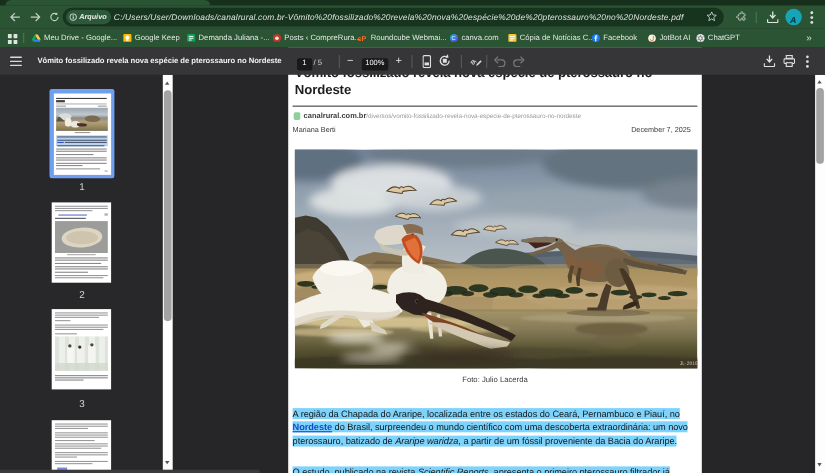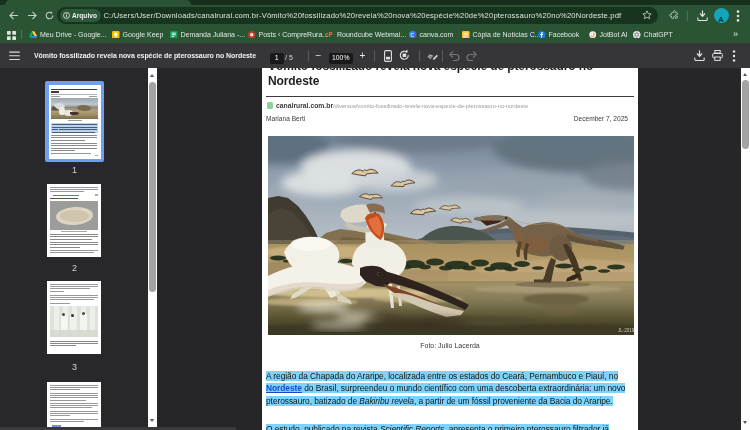--- a/index.html
+++ b/index.html
@@ -2,21 +2,21 @@
 <html><head>
 <meta charset="utf-8">
 <style>
   * { margin:0; padding:0; box-sizing:border-box; }
   html,body { width:750px; height:430px; overflow:hidden; }
   body { font-family:"Liberation Sans", sans-serif; position:relative; background:#262629; }
   .abs { position:absolute; }
   
   #tabstrip { left:0; top:0; width:750px; height:5px; background:#16301c; z-index:20; }
   #tab { left:5px; top:0px; width:186px; height:5px; background:#2a5434; border-radius:6px 6px 0 0; }
-  #toolbar { left:0; top:5px; width:750px; height:21px; background:#2a5434; z-index:20; }
+  #toolbar { left:0; top:5px; width:750px; height:21px; background:#2a5434; z-index:20;font-style:italic; }
   #bookmarks { left:0; top:26px; width:750px; height:17px; background:#2a5434; z-index:20; }
   .bm { display:flex; align-items:center; gap:3px; position:absolute; top:0; height:17px; }
   .bm span { font-size:7px; color:#e4e9e4; white-space:nowrap; }
   #omni { left:57px; top:2.2px; width:601px; height:16.5px; background:#17341f; border-radius:8.5px; display:flex; align-items:center; }
   #chip { margin-left:3px; height:12.5px; background:#2e583a; border-radius:6.5px; display:flex; align-items:center; padding:0 4px 0 3px; gap:2px; }
   #chip span { font-size:6.6px; font-weight:bold; color:#eef2ee; }
   #url { font-size:7.6px; color:#dfe5df; margin-left:2.5px; letter-spacing:0.18px; white-space:nowrap; }
   
   #pdfbar { left:0; top:43px; width:750px; height:25px; background:#363639; z-index:15; display:block; }
   #pdftitle { left:34px; top:9.3px; font-size:7px; font-weight:bold; color:#f1f1f1; letter-spacing:-0.05px; white-space:nowrap; }
@@ -228,21 +228,21 @@
       <g filter="url(#blur3)">
         <ellipse cx="55" cy="171" rx="26" ry="5" fill="#ece7d8" opacity="0.8"></ellipse>
         <ellipse cx="90" cy="180" rx="22" ry="4" fill="#e4decd" opacity="0.75"></ellipse>
         <ellipse cx="70" cy="189" rx="28" ry="4" fill="#d9d3c0" opacity="0.7"></ellipse>
         <ellipse cx="115" cy="181" rx="18" ry="4" fill="#473a2b" opacity="0.7"></ellipse>
         <ellipse cx="155" cy="187" rx="45" ry="6" fill="#3a2f23" opacity="0.75"></ellipse>
       </g>
       <text x="350" y="196" font-size="4.5" fill="#cfc7b5">JL·2019</text>
     </svg></div>
     <div id="caption" class="abs">Foto: Julio Lacerda</div>
-    <div class="para abs" style="top:326.5px;"><span class="hl">A região da Chapada do Araripe, localizada entre os estados do Ceará, Pernambuco e Piauí, no<br><a href="#">Nordeste</a> do Brasil, surpreendeu o mundo científico com uma descoberta extraordinária: um novo<br>pterossauro, batizado de <i>Bakiribu revela</i>, a partir de um fóssil proveniente da Bacia do Araripe.</span></div>
+    <div class="para abs" style="top:326.5px;"><span class="hl">A região da Chapada do Araripe, localizada entre os estados do Ceará, Pernambuco e Piauí, no<br><a href="#">Nordeste</a> do Brasil, surpreendeu o mundo científico com uma descoberta extraordinária: um novo<br>pterossauro, batizado de <i>Araripe waridza</i>, a partir de um fóssil proveniente da Bacia do Araripe.</span></div>
     <div class="para abs" style="top:379.5px;"><span class="hl">O estudo, publicado na revista <i>Scientific Reports</i>, apresenta o primeiro pterossauro filtrador já</span></div>
   </div>
 
   <div id="sidebar" class="abs">
 
     <div class="abs" style="left:45px; top:13px; width:59px; height:81px; background:#6f9ff2; border-radius:2px;"></div>
     <div class="thumbw" style="left:48.5px; top:16.5px; width:52px; height:74px;">
       <div class="abs" style="left:2.5px; top:4.5px; width:46px; height:1.4px; background:#3e3e3e;"></div>
       <div class="abs" style="left:2.5px; top:6.8px; width:8px; height:1.4px; background:#3e3e3e;"></div>
       <div class="abs" style="left:2.5px; top:9.5px; width:46px; height:0.7px; background:#b5b5b5;"></div>

